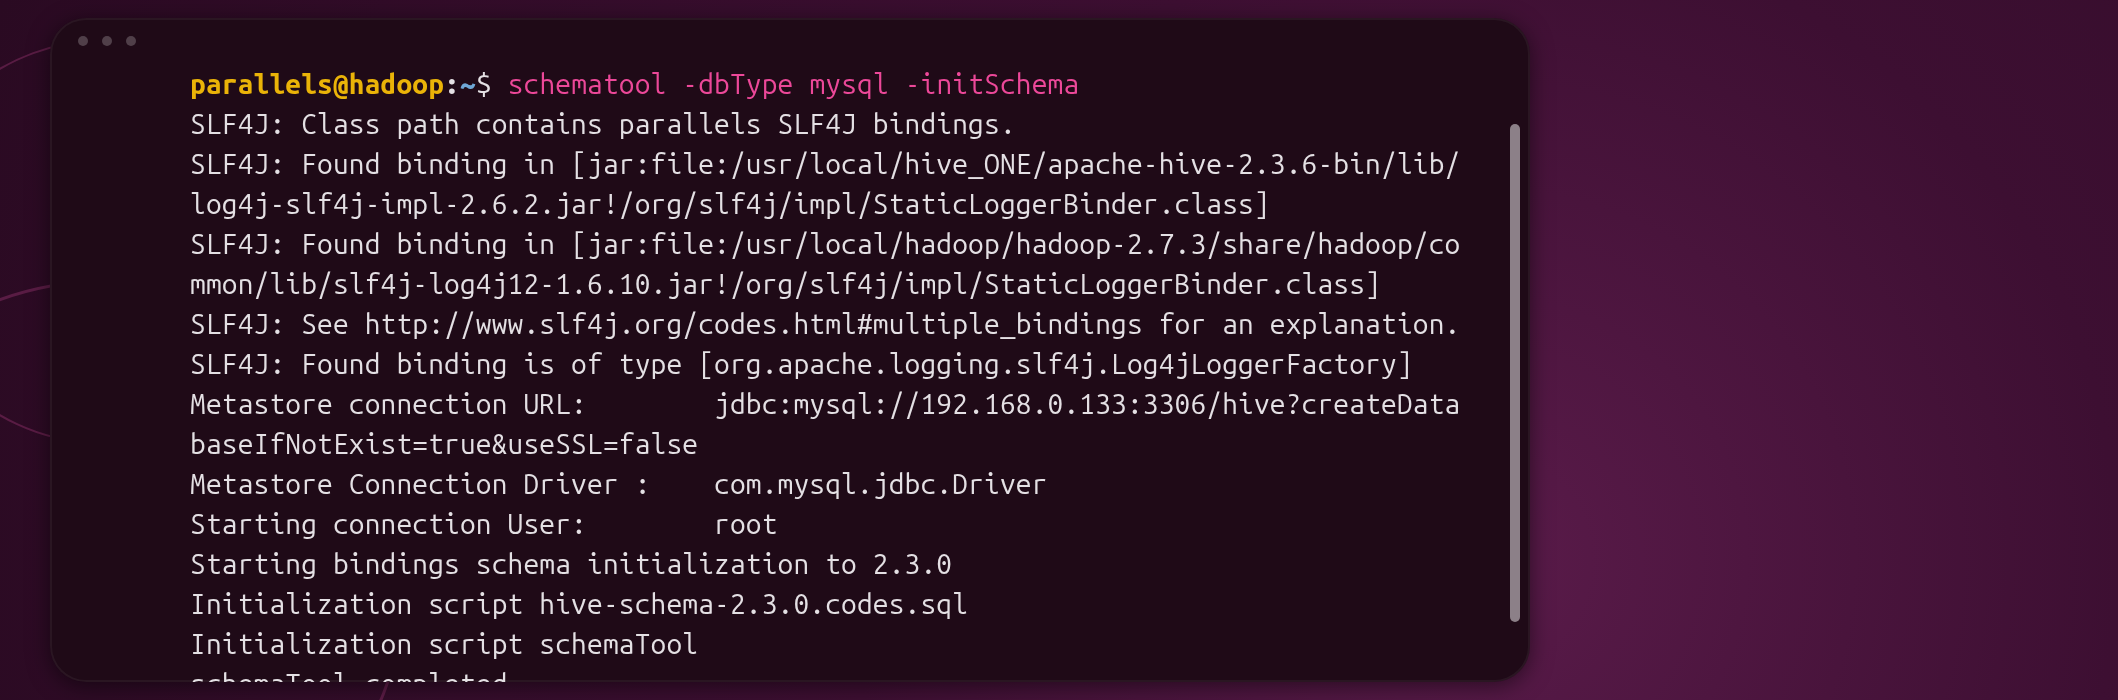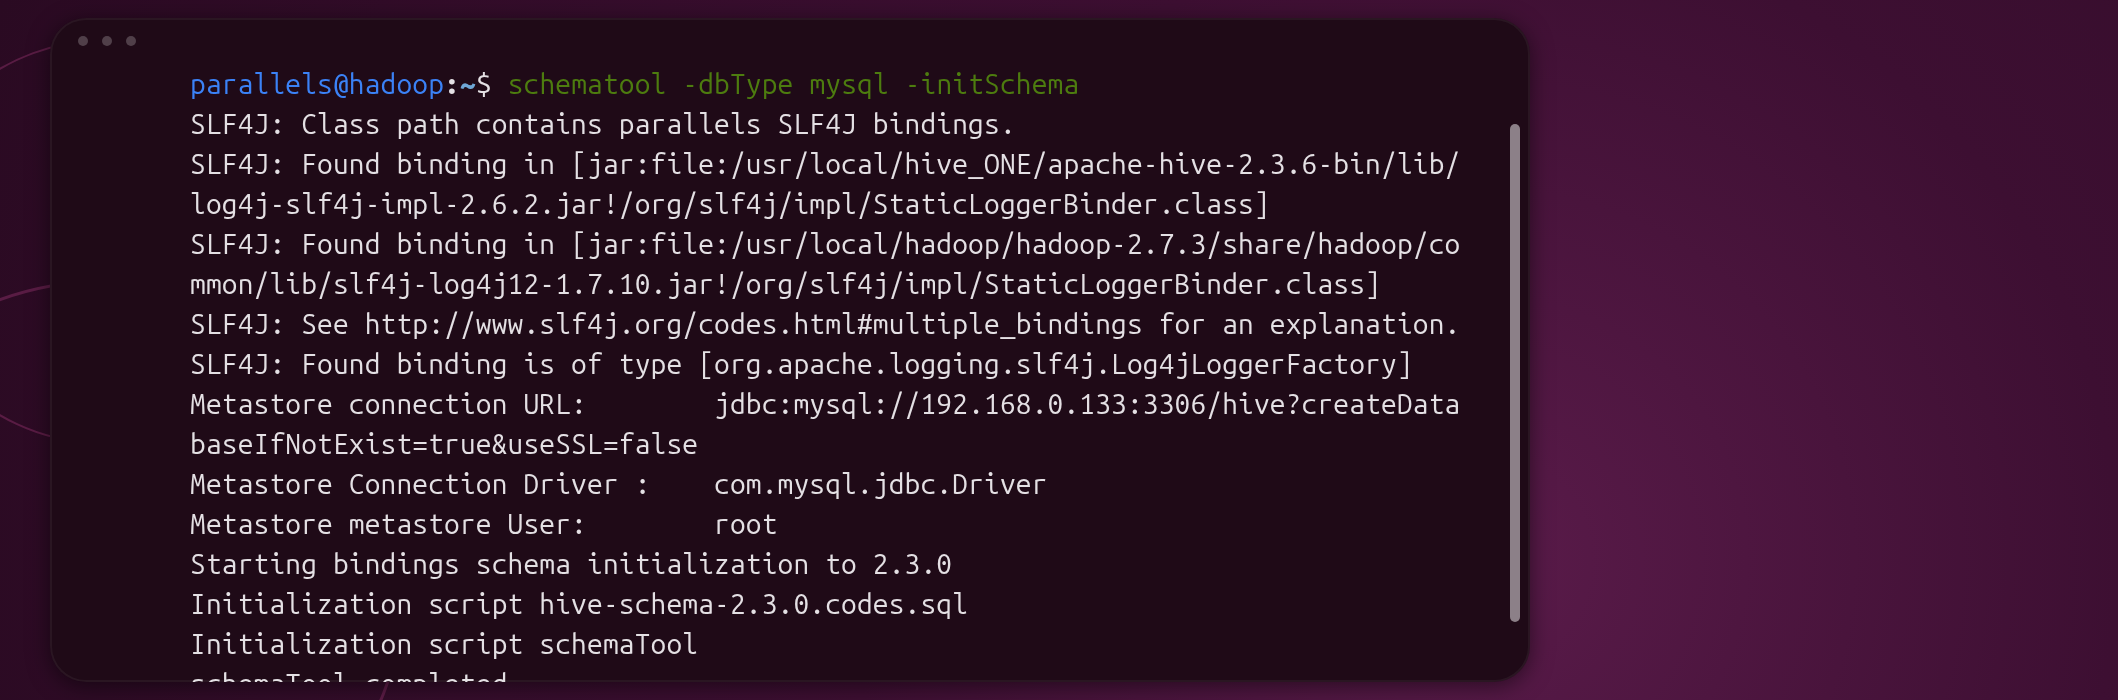--- a/index.html
+++ b/index.html
@@ -57,25 +57,25 @@
   }
 
   .terminal-content {
     font-size: 28px;
     line-height: 40px;
     color: #e4e0e4;
     white-space: pre;
     letter-spacing: 0.2px;
   }
 
-  .prompt-user   { color: #3b82f6; font-weight: normal; }
+  .prompt-user   { color: #eab308; font-weight: bold; }
   .prompt-colon  { color: #e4e0e4; font-weight: bold; }
   .prompt-path   { color: #6fa7d6; font-weight: bold; }
   .prompt-sym    { color: #e4e0e4; }
-  .cmd           { color: #4d7c0f; }
+  .cmd           { color: #ec4899; }
 
   
   .scrollbar-track {
     position: absolute;
     right: 10px;
     top: 60px;
     width: 10px;
     bottom: 60px;
     background: transparent;
   }
@@ -104,27 +104,27 @@
     <div class="dot"></div>
     <div class="dot"></div>
   </div>
 
   <div class="terminal-area">
     <div class="terminal-content"><span class="prompt-user">parallels@hadoop</span><span class="prompt-colon">:</span><span class="prompt-path">~</span><span class="prompt-sym">$</span> <span class="cmd">schematool -dbType mysql -initSchema</span>
 <span>SLF4J: Class path contains parallels SLF4J bindings.</span>
 <span>SLF4J: Found binding in [jar:file:/usr/local/hive_ONE/apache-hive-2.3.6-bin/lib/</span>
 <span>log4j-slf4j-impl-2.6.2.jar!/org/slf4j/impl/StaticLoggerBinder.class]</span>
 <span>SLF4J: Found binding in [jar:file:/usr/local/hadoop/hadoop-2.7.3/share/hadoop/co</span>
-<span>mmon/lib/slf4j-log4j12-1.7.10.jar!/org/slf4j/impl/StaticLoggerBinder.class]</span>
+<span>mmon/lib/slf4j-log4j12-1.6.10.jar!/org/slf4j/impl/StaticLoggerBinder.class]</span>
 <span>SLF4J: See http://www.slf4j.org/codes.html#multiple_bindings for an explanation.</span>
 <span>SLF4J: Found binding is of type [org.apache.logging.slf4j.Log4jLoggerFactory]</span>
 <span>Metastore connection URL:	 jdbc:mysql://192.168.0.133:3306/hive?createData</span>
 <span>baseIfNotExist=true&amp;useSSL=false</span>
 <span>Metastore Connection Driver :	 com.mysql.jdbc.Driver</span>
-<span>Metastore metastore User:	 root</span>
+<span>Starting connection User:	 root</span>
 <span>Starting bindings schema initialization to 2.3.0</span>
 <span>Initialization script hive-schema-2.3.0.codes.sql</span>
 <span>Initialization script schemaTool</span>
 <span>schemaTool completed</span>
  </div>
 
     <div class="scrollbar-track">
       <div class="scrollbar-thumb"></div>
     </div>
   </div>

